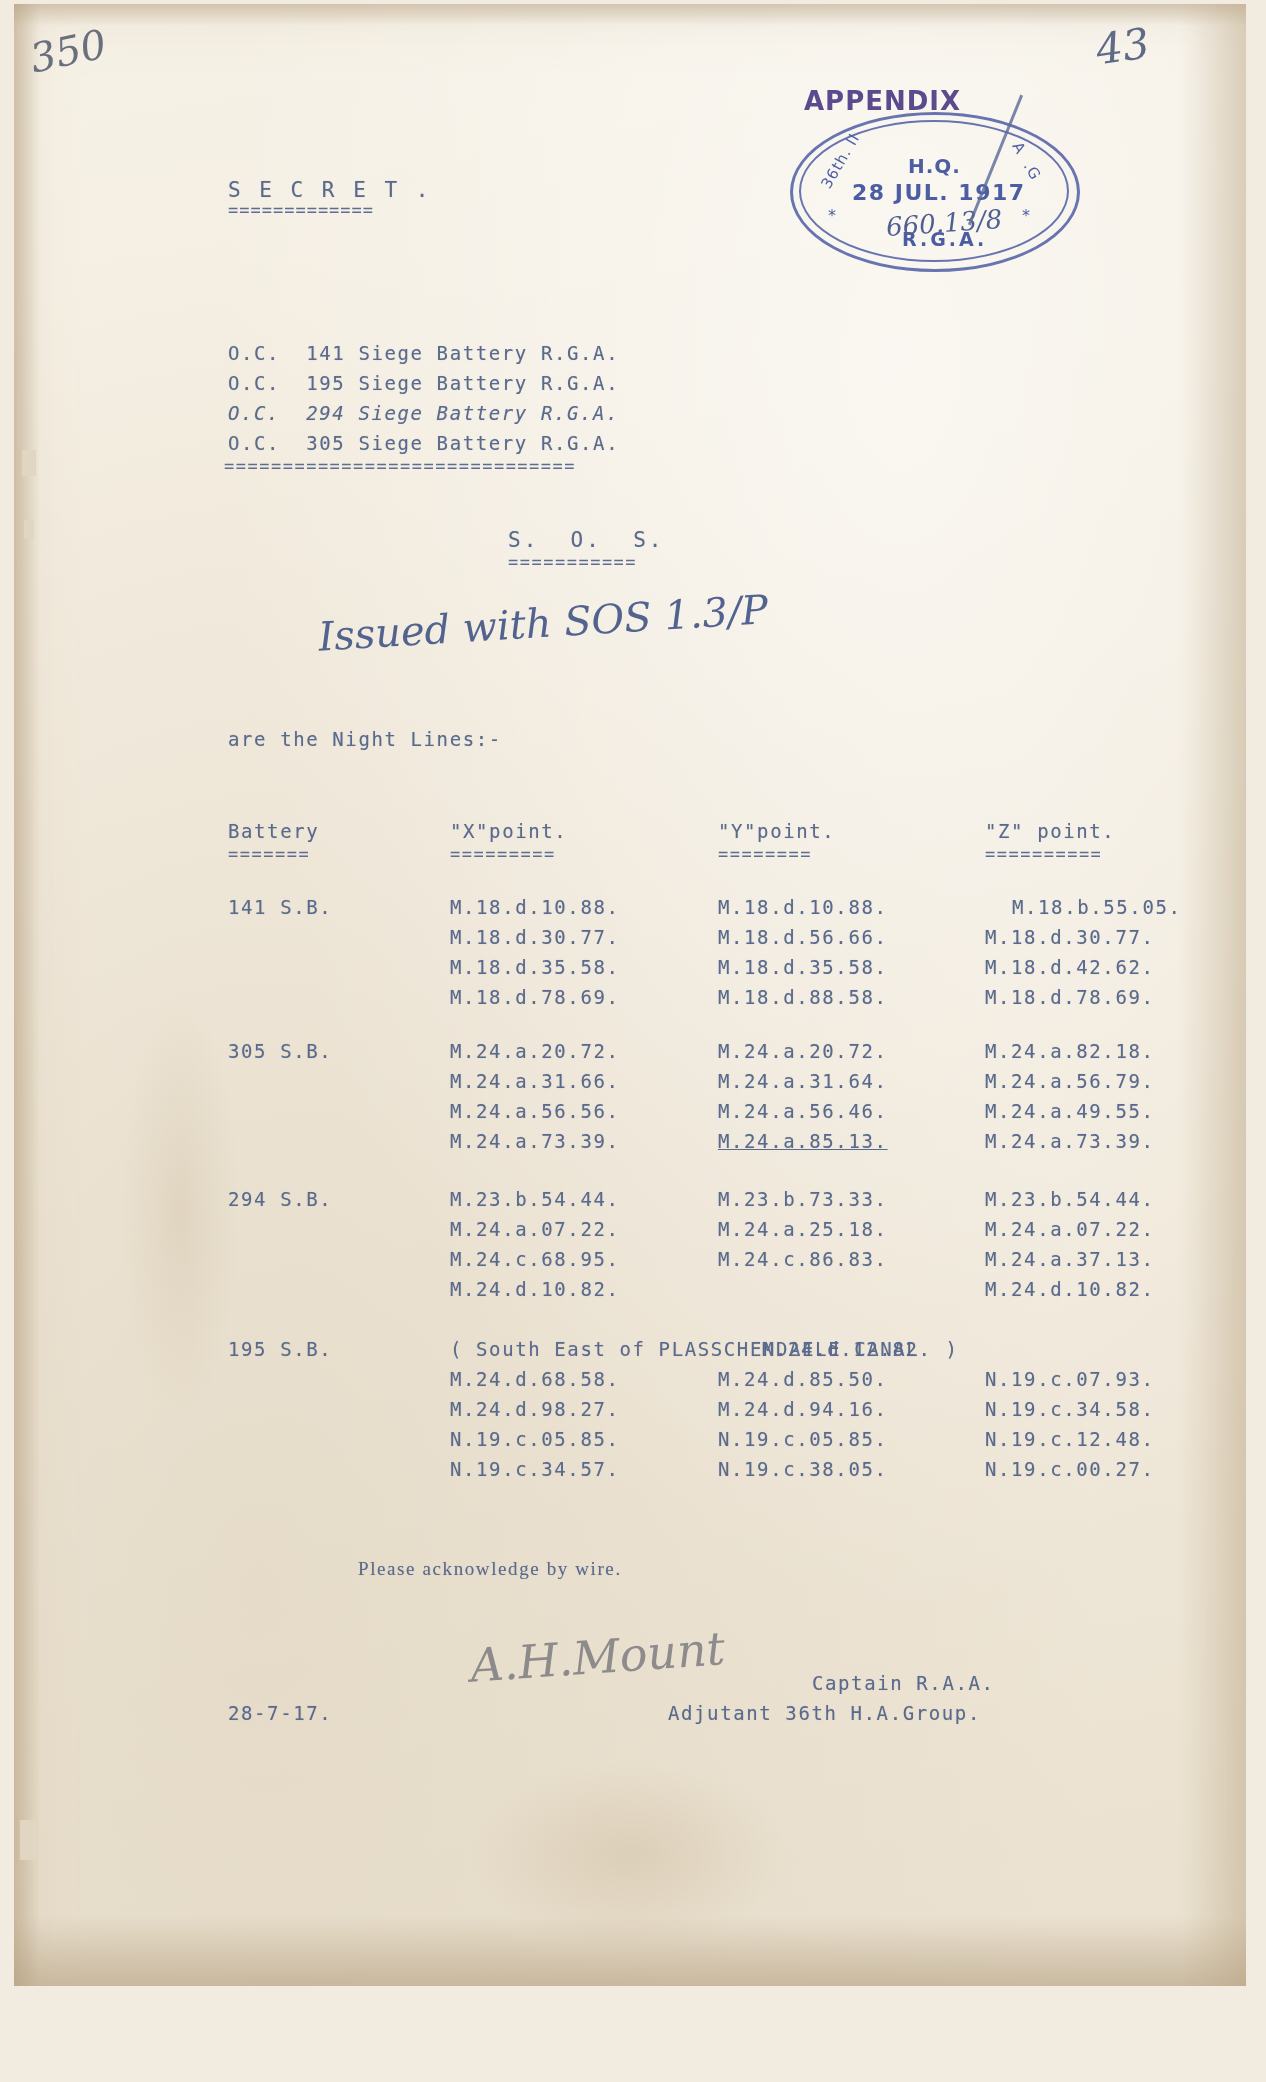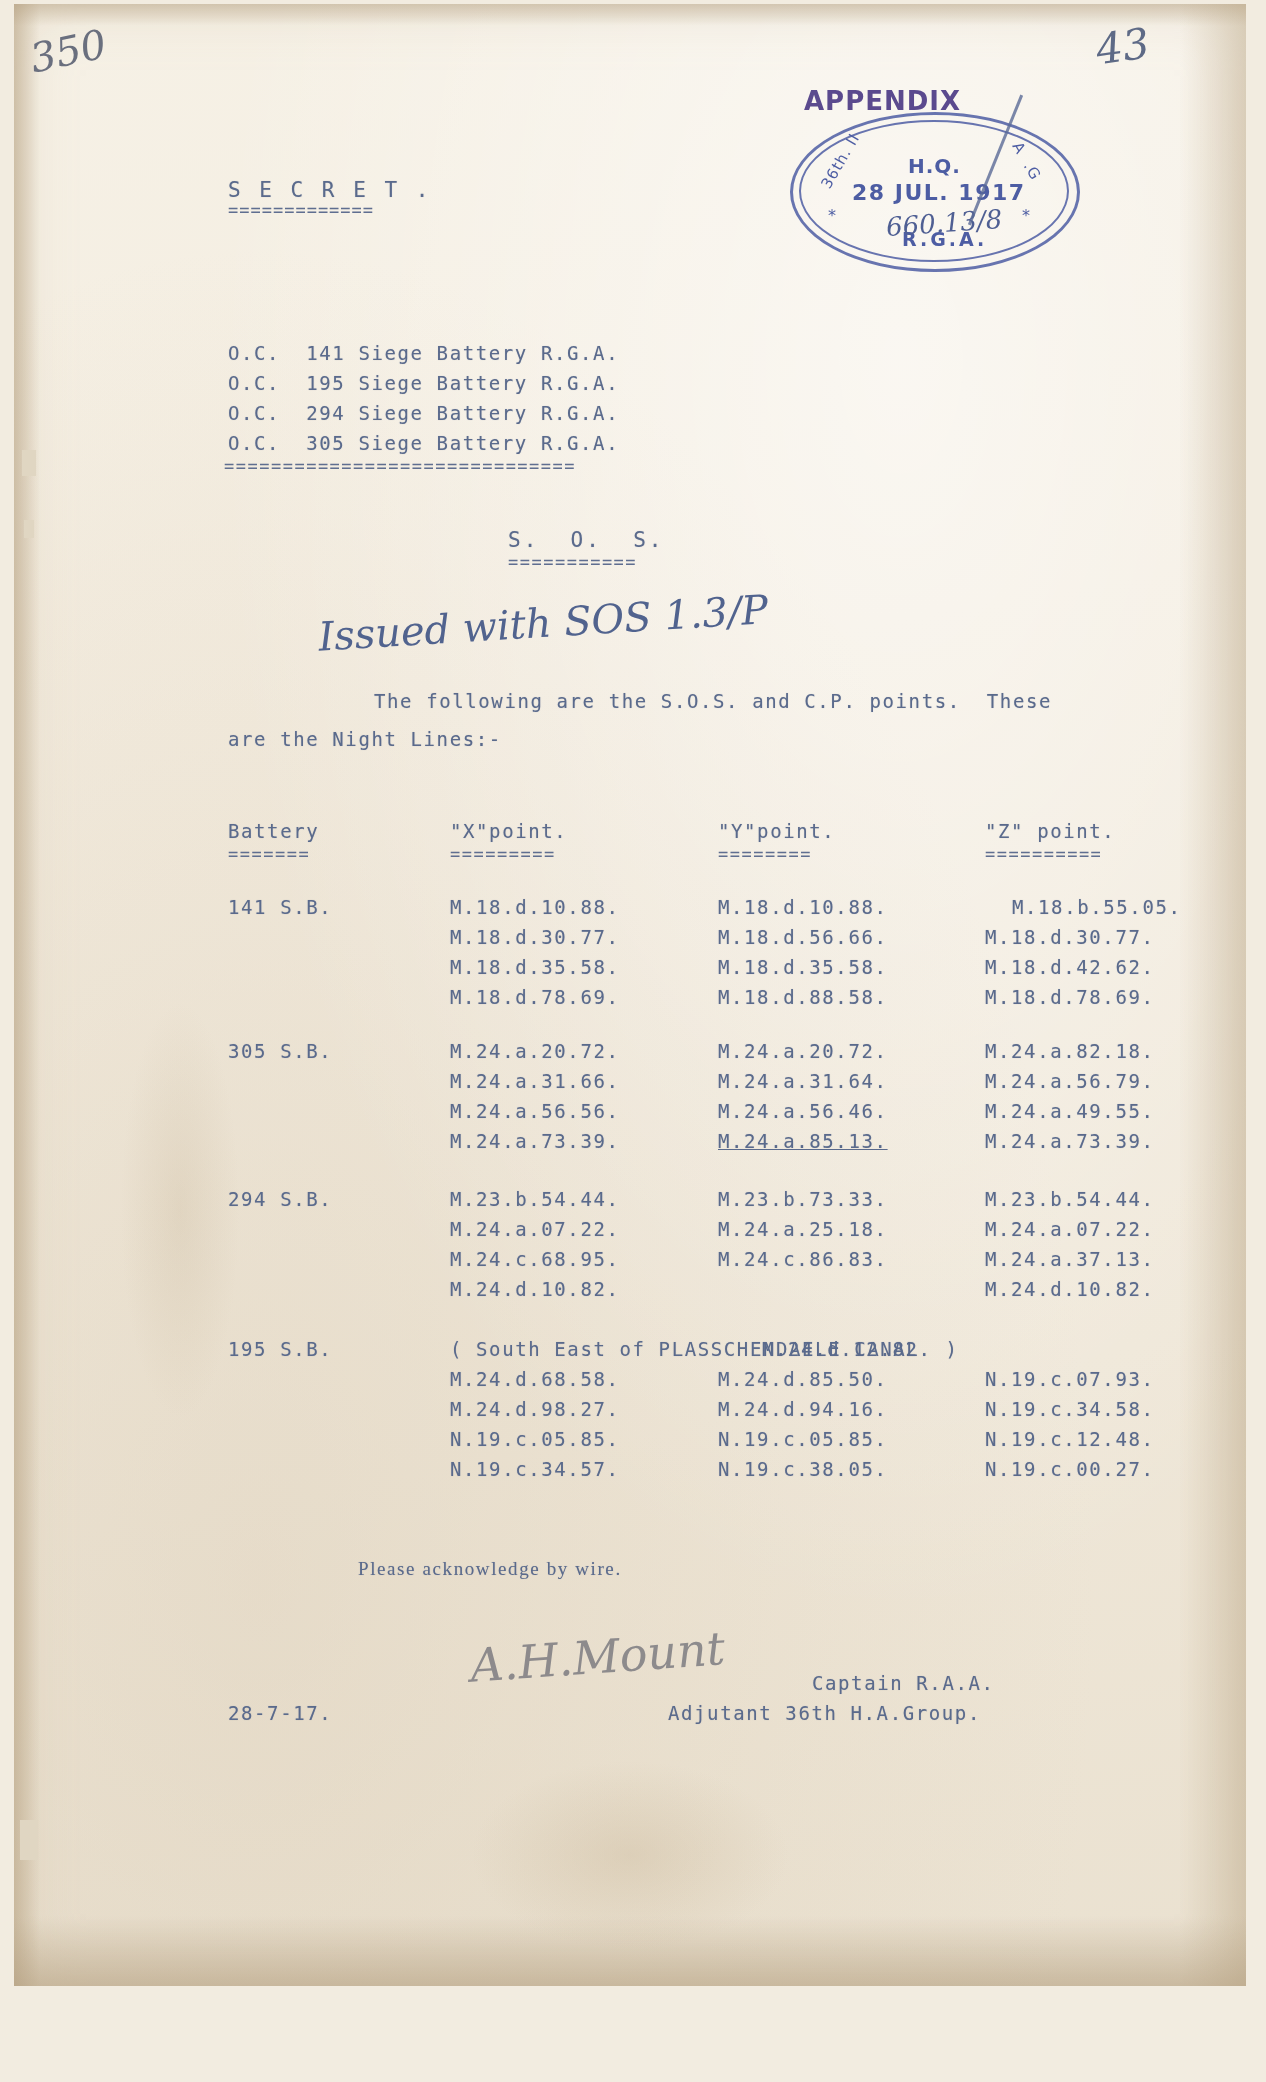--- a/index.html
+++ b/index.html
@@ -251,30 +251,29 @@
     <div class="stamp-txt" id="stamp-unit-r">A  .G</div>
     <div class="stamp-txt" id="stamp-rga">R.G.A.</div>
     <div class="stamp-txt" id="stamp-star-l">*</div>
     <div class="stamp-txt" id="stamp-star-r">*</div>
     <div id="stamp-ref">660.13/8</div>
     <div id="stamp-slash"></div>
   </div>
 
   <div class="typed" style="left:228px;top:342px;">O.C.  141 Siege Battery R.G.A.</div>
   <div class="typed" style="left:228px;top:372px;">O.C.  195 Siege Battery R.G.A.</div>
-  <div class="typed" style="left:228px;top:402px;">O.C.  294 Siege Battery R.G.A.</div>
+  <div class="typed" style="left:228px;top:402px;font-style:italic;">O.C.  294 Siege Battery R.G.A.</div>
   <div class="typed" style="left:228px;top:432px;">O.C.  305 Siege Battery R.G.A.</div>
   <div class="rule" style="left:224px;top:456px;letter-spacing:1.5px;">==============================</div>
 
   <div class="typed" style="left:508px;top:528px;font-size:21px;letter-spacing:3px;">S.  O.  S.</div>
   <div class="rule" style="left:508px;top:552px;letter-spacing:1.5px;">===========</div>
 
   <div class="hand" id="hand-issued">Issued with SOS 1.3/P</div>
 
-  <div class="typed" style="left:374px;top:690px;">The following are the S.O.S. and C.P. points.  These</div>
   <div class="typed" style="left:228px;top:728px;">are the Night Lines:-</div>
 
   <div class="typed col-bat" style="top:820px;">Battery</div>
   <div class="typed col-x" style="top:820px;">"X"point.</div>
   <div class="typed col-y" style="top:820px;">"Y"point.</div>
   <div class="typed col-z" style="top:820px;">"Z" point.</div>
 
   <div class="rule col-bat" style="top:844px;letter-spacing:1.5px;">=======</div>
   <div class="rule col-x" style="top:844px;letter-spacing:1.5px;">=========</div>
   <div class="rule col-y" style="top:844px;letter-spacing:1.5px;">========</div>

